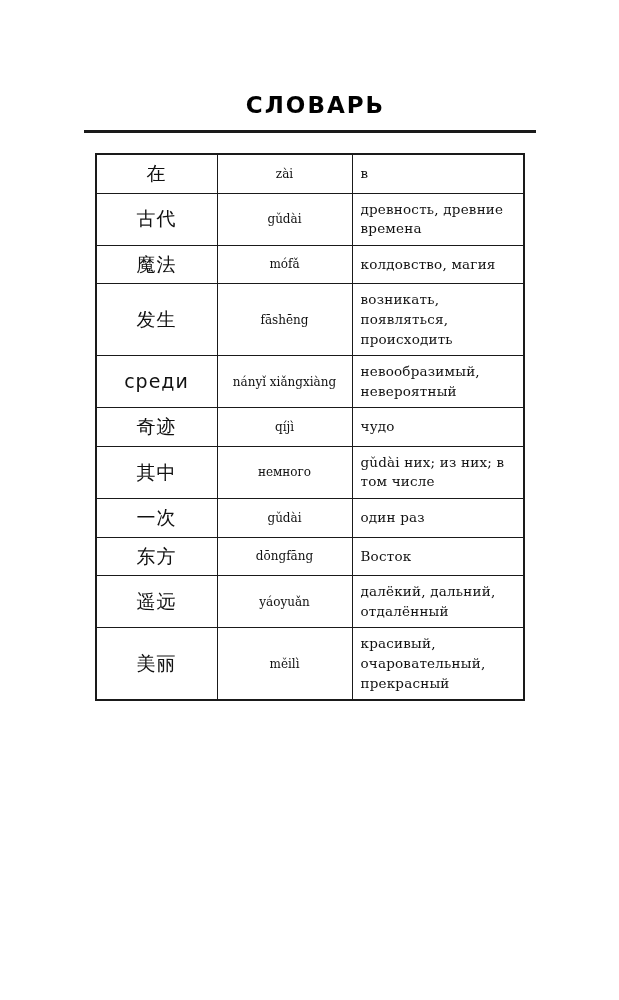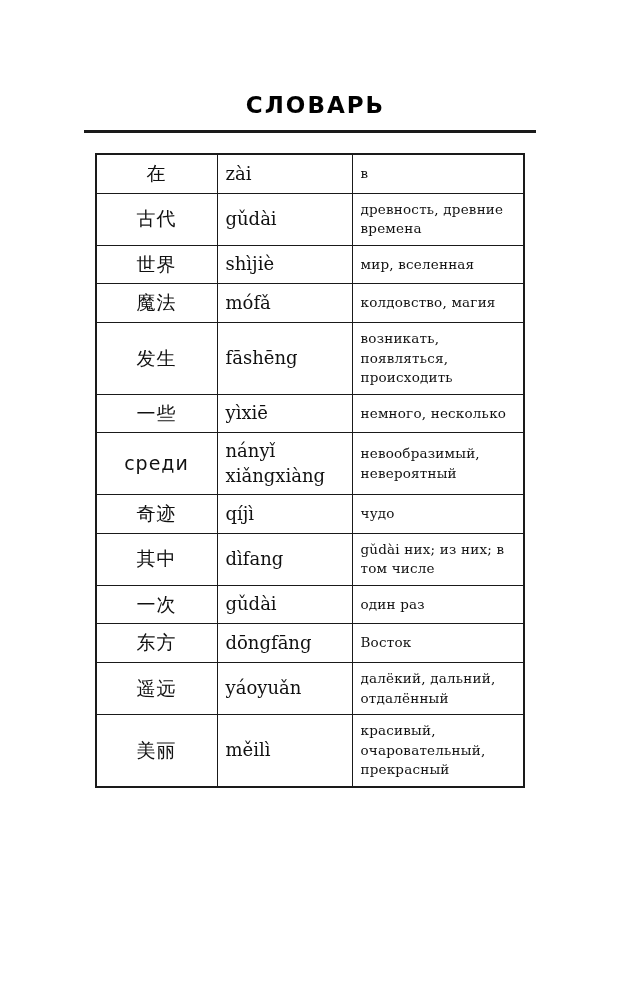--- a/index.html
+++ b/index.html
@@ -56,23 +56,23 @@
     width: 104px;
     text-align: center;
     font-family: "DejaVu Sans", sans-serif;
     font-size: 19px;
     line-height: 1.35;
     letter-spacing: 1px;
     padding: 7px 4px;
   }
   td.pinyin {
     width: 118px;
-    text-align: left;
+    text-align: center;
     font-family: "DejaVu Serif", serif;
-    font-size: 18px;
+    font-size: 12px;
     line-height: 1.35;
     padding: 7px 4px;
   }
   td.meaning {
     font-family: "DejaVu Serif", serif;
     font-size: 13.5px;
     line-height: 1.45;
     letter-spacing: 0.2px;
     padding: 7px 9px;
   }
@@ -92,52 +92,42 @@
           <td class="hanzi">在</td>
           <td class="pinyin">zài</td>
           <td class="meaning">в</td>
         </tr>
         <tr>
           <td class="hanzi">古代</td>
           <td class="pinyin">gǔdài</td>
           <td class="meaning">древность, древние времена</td>
         </tr>
         <tr>
-          <td class="hanzi">世界</td>
-          <td class="pinyin">shìjiè</td>
-          <td class="meaning">мир, вселенная</td>
-        </tr>
-        <tr>
           <td class="hanzi">魔法</td>
           <td class="pinyin">mófǎ</td>
           <td class="meaning">колдовство, магия</td>
         </tr>
         <tr>
           <td class="hanzi">发生</td>
           <td class="pinyin">fāshēng</td>
           <td class="meaning">возникать, появляться, происходить</td>
-        </tr>
-        <tr>
-          <td class="hanzi">一些</td>
-          <td class="pinyin">yìxiē</td>
-          <td class="meaning">немного, несколько</td>
         </tr>
         <tr>
           <td class="hanzi">среди</td>
           <td class="pinyin">nányǐ xiǎngxiàng</td>
           <td class="meaning">невообразимый, невероятный</td>
         </tr>
         <tr>
           <td class="hanzi">奇迹</td>
           <td class="pinyin">qíjì</td>
           <td class="meaning">чудо</td>
         </tr>
         <tr>
           <td class="hanzi">其中</td>
-          <td class="pinyin">dìfang</td>
+          <td class="pinyin">немного</td>
           <td class="meaning">gǔdài них; из них; в том числе</td>
         </tr>
         <tr>
           <td class="hanzi">一次</td>
           <td class="pinyin">gǔdài</td>
           <td class="meaning">один раз</td>
         </tr>
         <tr>
           <td class="hanzi">东方</td>
           <td class="pinyin">dōngfāng</td>

